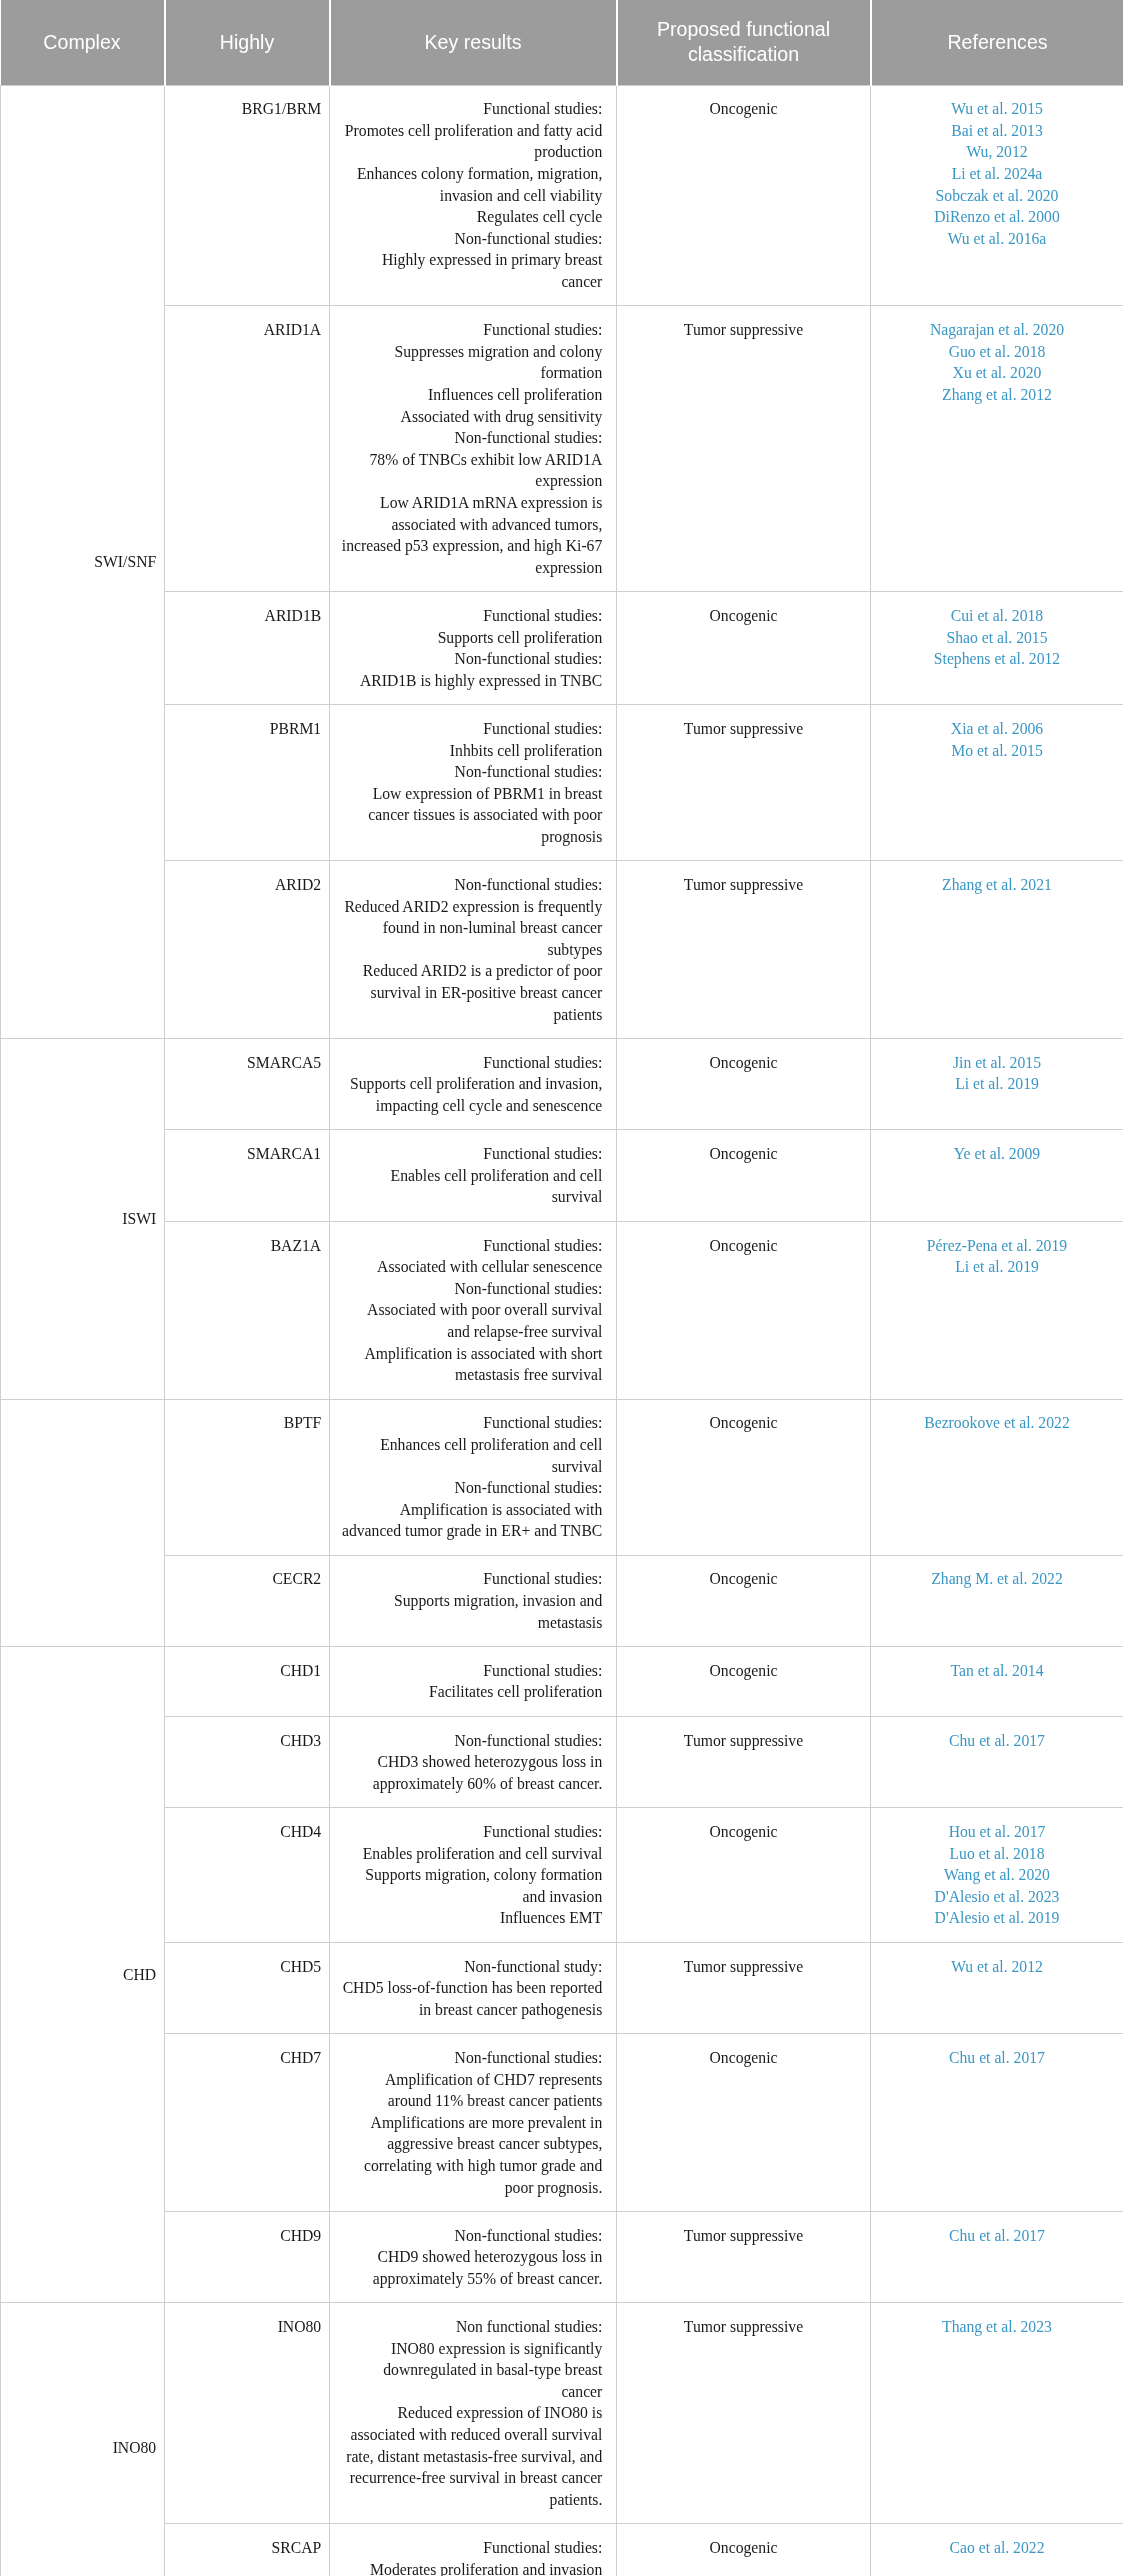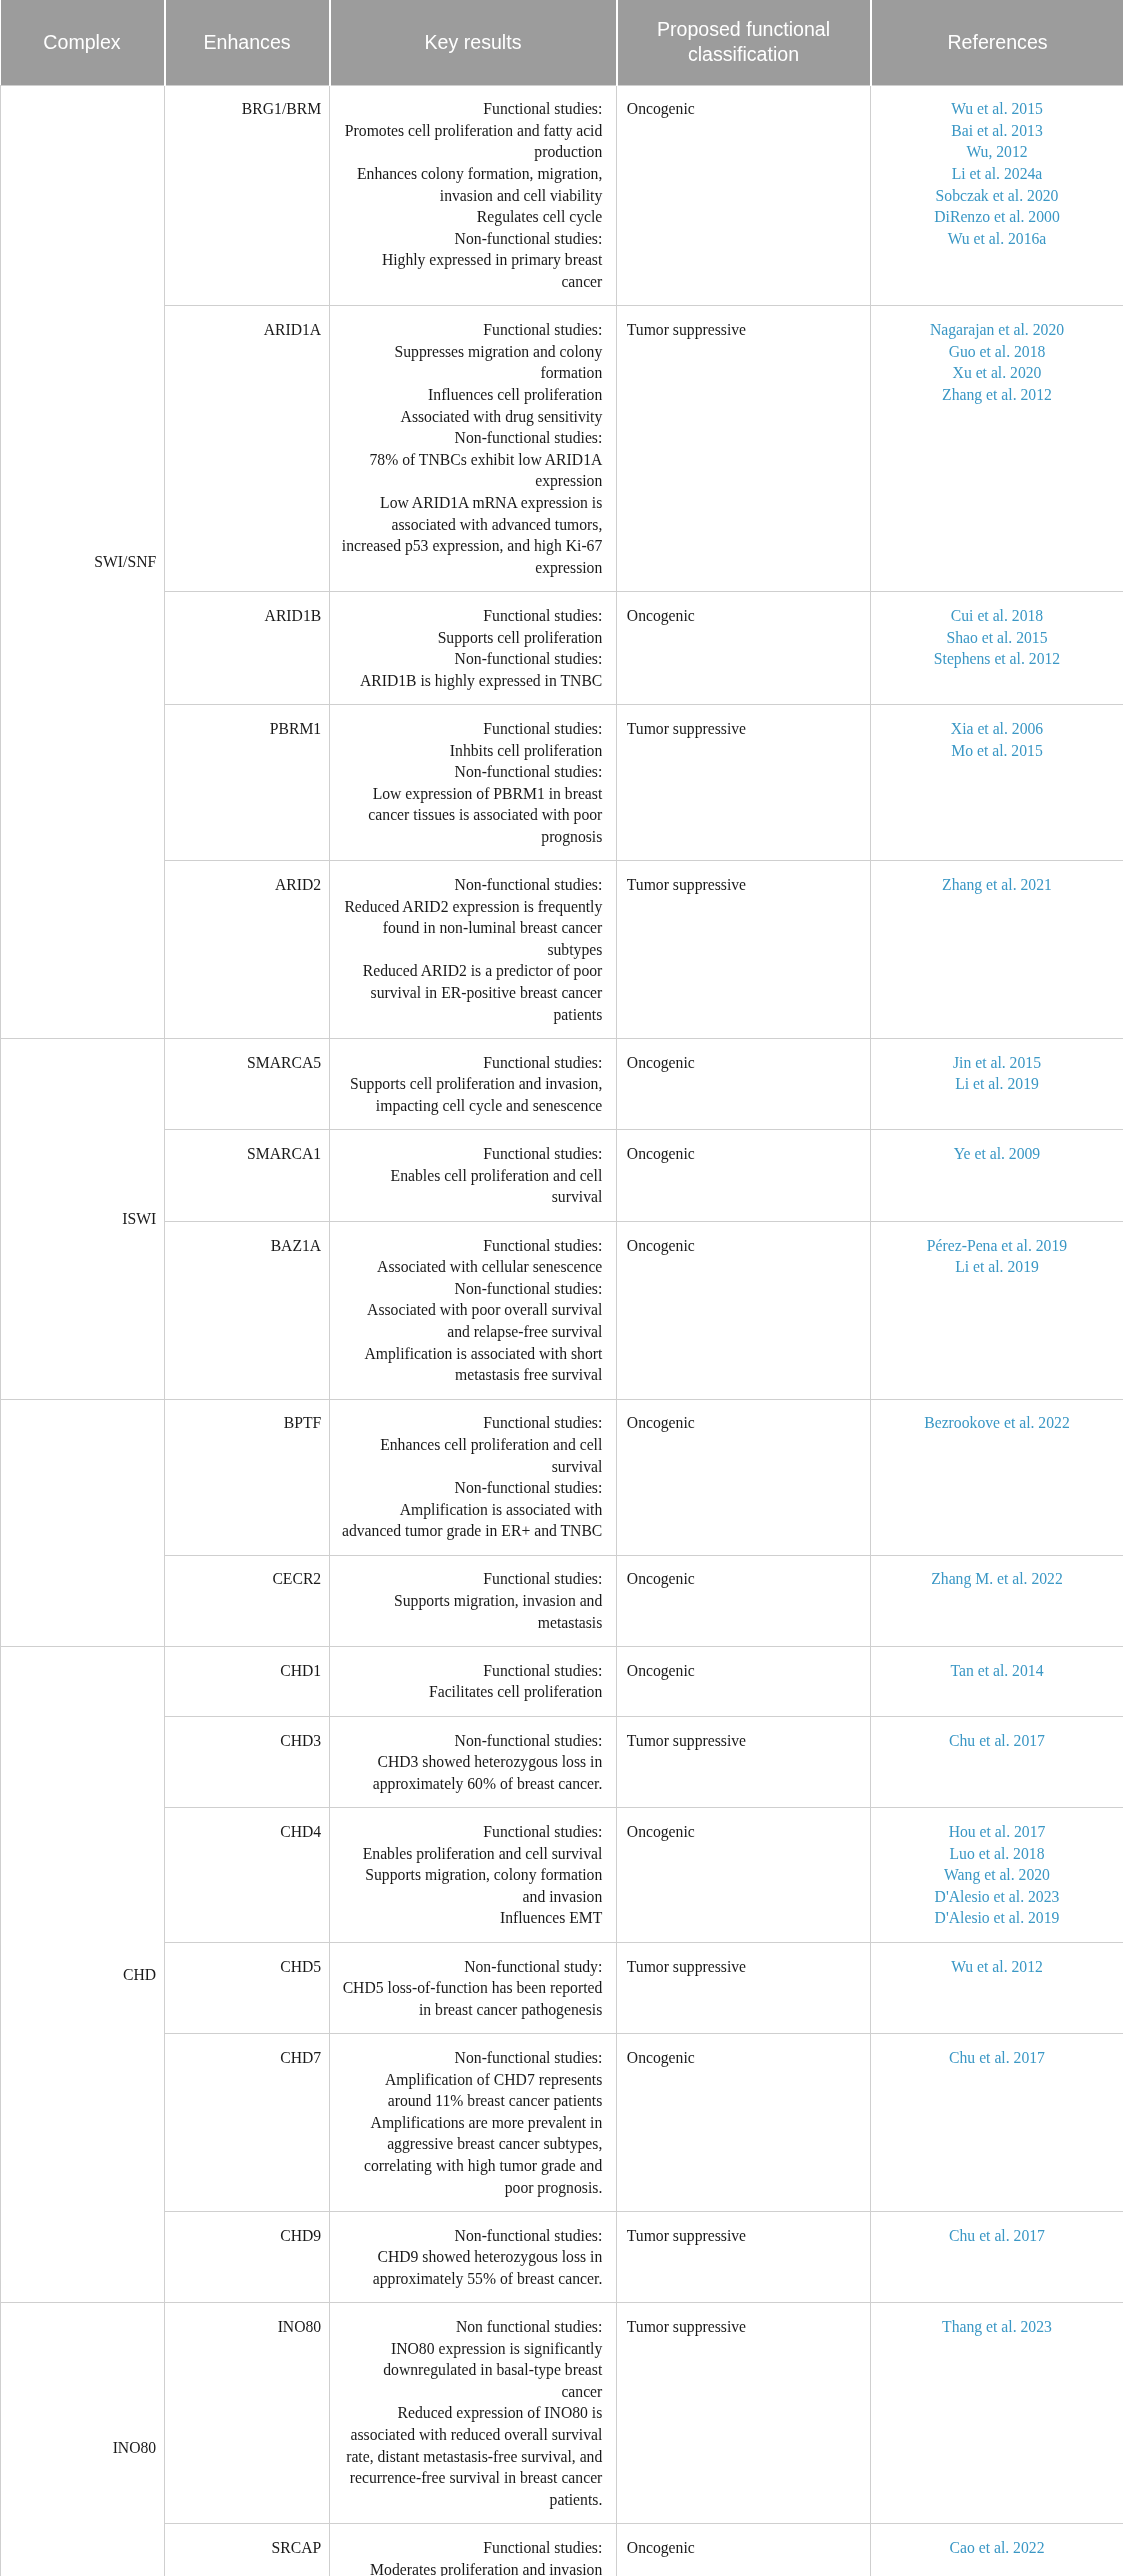--- a/index.html
+++ b/index.html
@@ -45,21 +45,21 @@
   td.subunit-cell {
     text-align: right;
     padding: 12.8px 7.8px;
   }
   td.key-results-cell {
     text-align: right;
     padding: 12.8px 13.7px 12.8px 10.8px;
     white-space: pre-line;
   }
   td.classification-cell {
-    text-align: left;
+    text-align: center;
     padding: 12.8px 9.8px;
   }
   td.references-cell {
     text-align: center;
     padding: 12.8px 7.8px;
   }
   td.references-cell a {
     display: block;
     color: var(--link, #3a97c5);
     text-decoration: none;
@@ -74,21 +74,21 @@
   <colgroup>
     <col style="width:164px">
     <col style="width:165px">
     <col style="width:287px">
     <col style="width:254px">
     <col style="width:253px">
   </colgroup>
   <thead>
     <tr>
       <th>Complex</th>
-      <th>Enhances</th>
+      <th>Highly</th>
       <th>Key results</th>
       <th>Proposed functional classification</th>
       <th>References</th>
     </tr>
   </thead>
   <tbody>
       <tr>
         <td class="complex-cell" rowspan="5"><span>SWI/SNF</span></td>
     <td class="subunit-cell">BRG1/BRM</td>
     <td class="key-results-cell">Functional studies:

